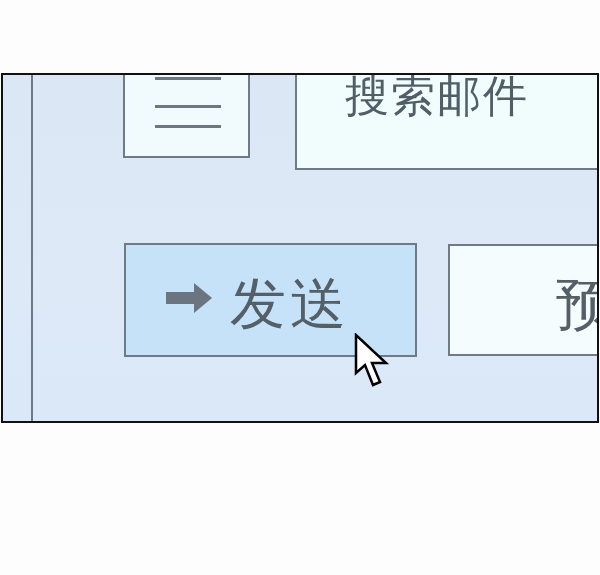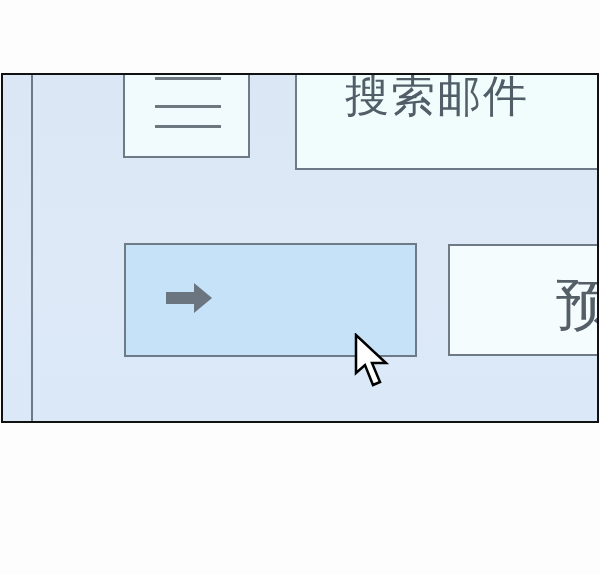--- a/index.html
+++ b/index.html
@@ -41,20 +41,21 @@
 
   <div class="search">
     <span>搜索邮件</span>
   </div>
 
   <div class="send">
     <svg class="arrow" viewBox="0 0 50 30">
       <rect x="0" y="9" width="30" height="12" fill="#6a7580"></rect>
       <polygon points="28,0 46,15 28,30" fill="#6a7580"></polygon>
     </svg>
+    <span class="label">发送</span>
   </div>
 
   <div class="preview">
     <span>预览</span>
   </div>
 </div>
 <div class="frame-right"></div>
 
 <svg class="cursor" viewBox="0 0 36 60">
   <polygon points="2,2 2,40 11,32 19,52 26,49 18,30 32,30" fill="#fff" stroke="#000" stroke-width="2.5" stroke-linejoin="miter"></polygon>

